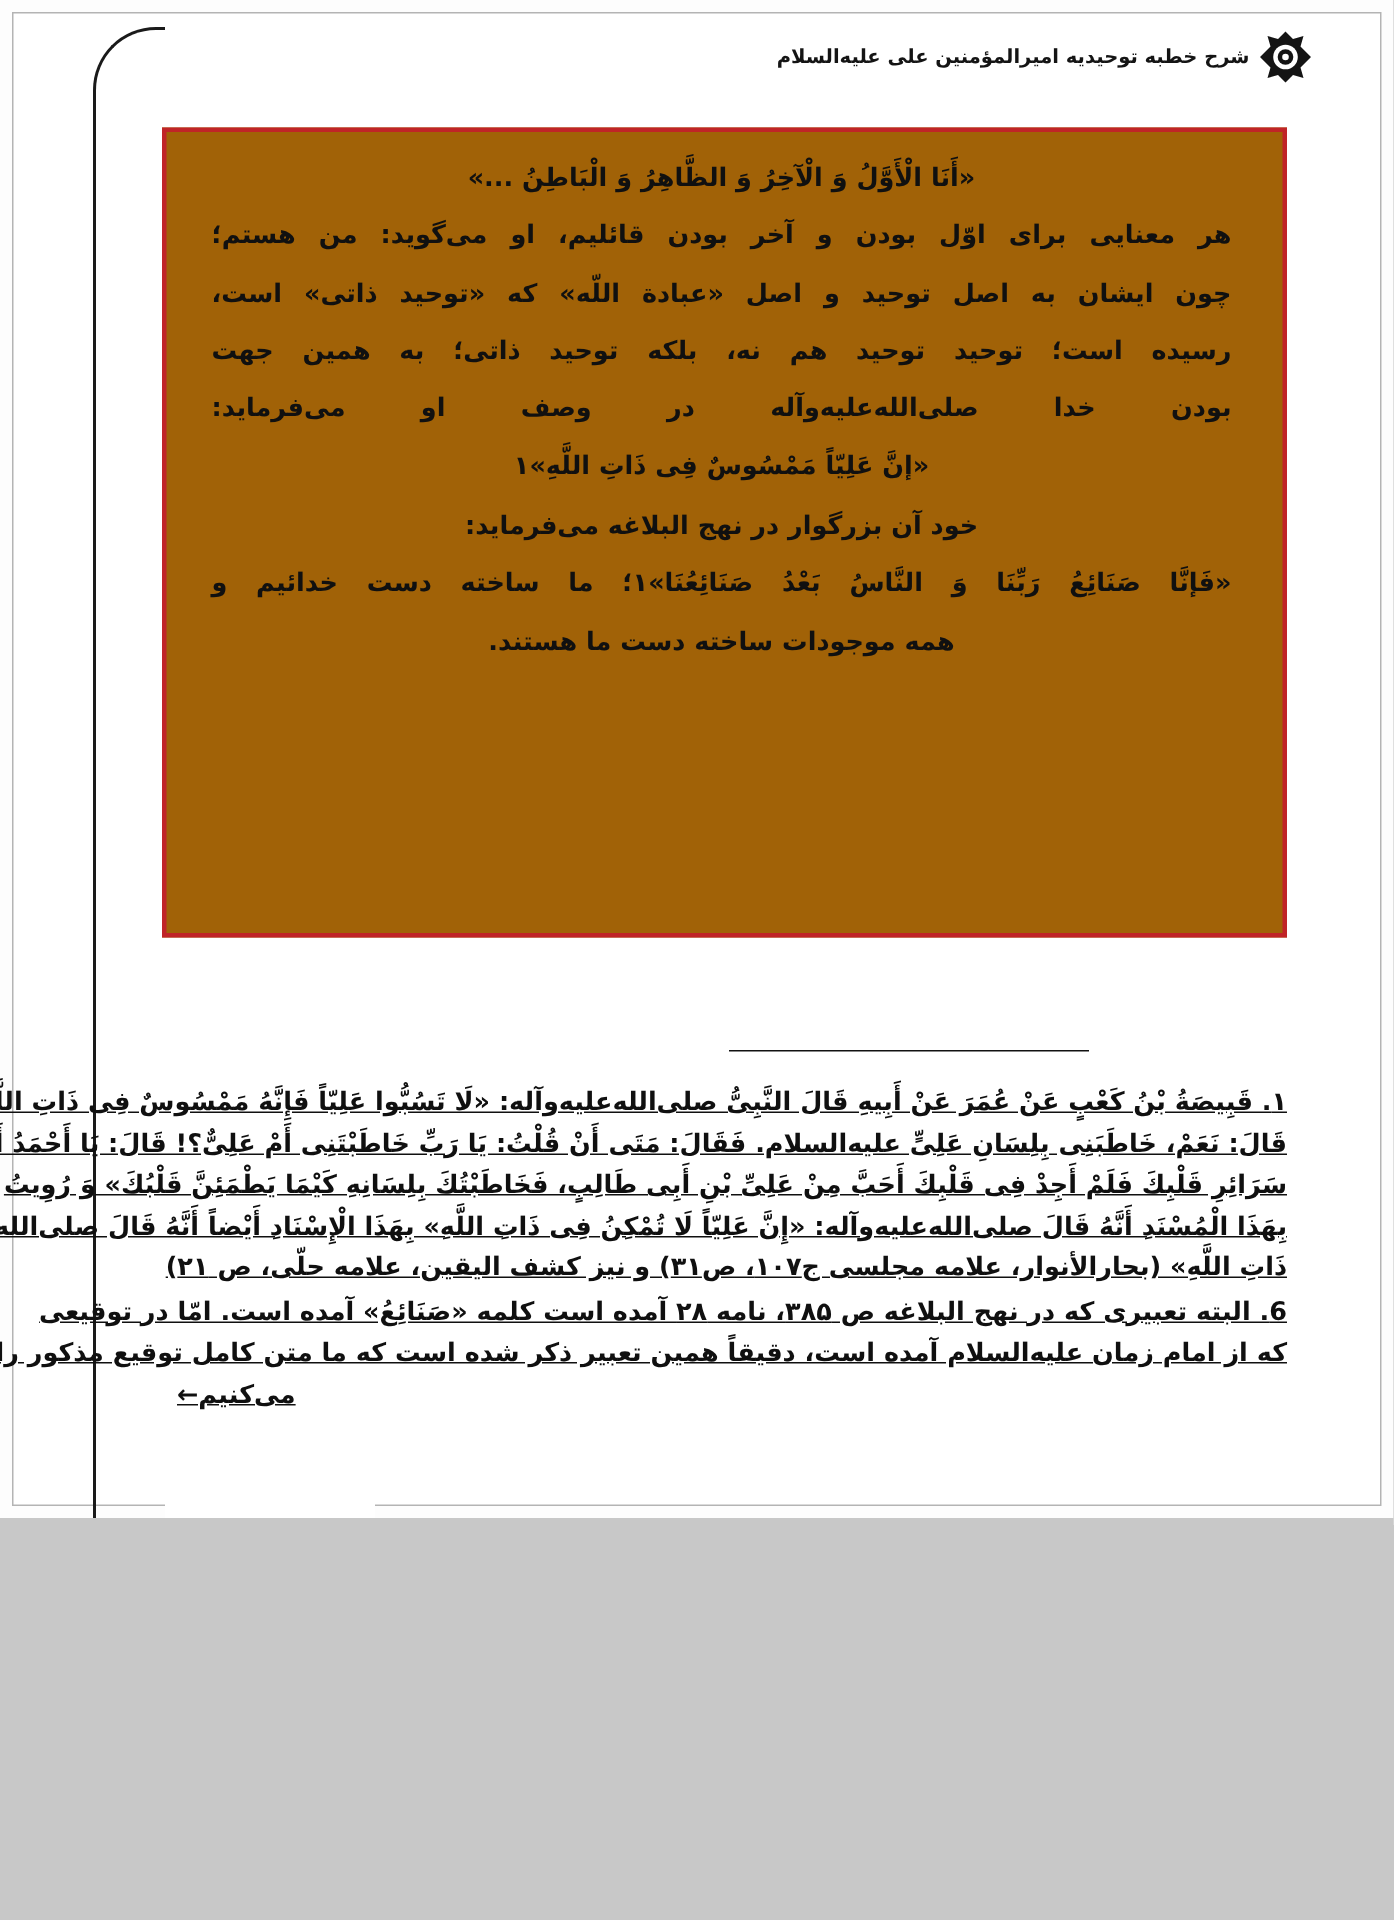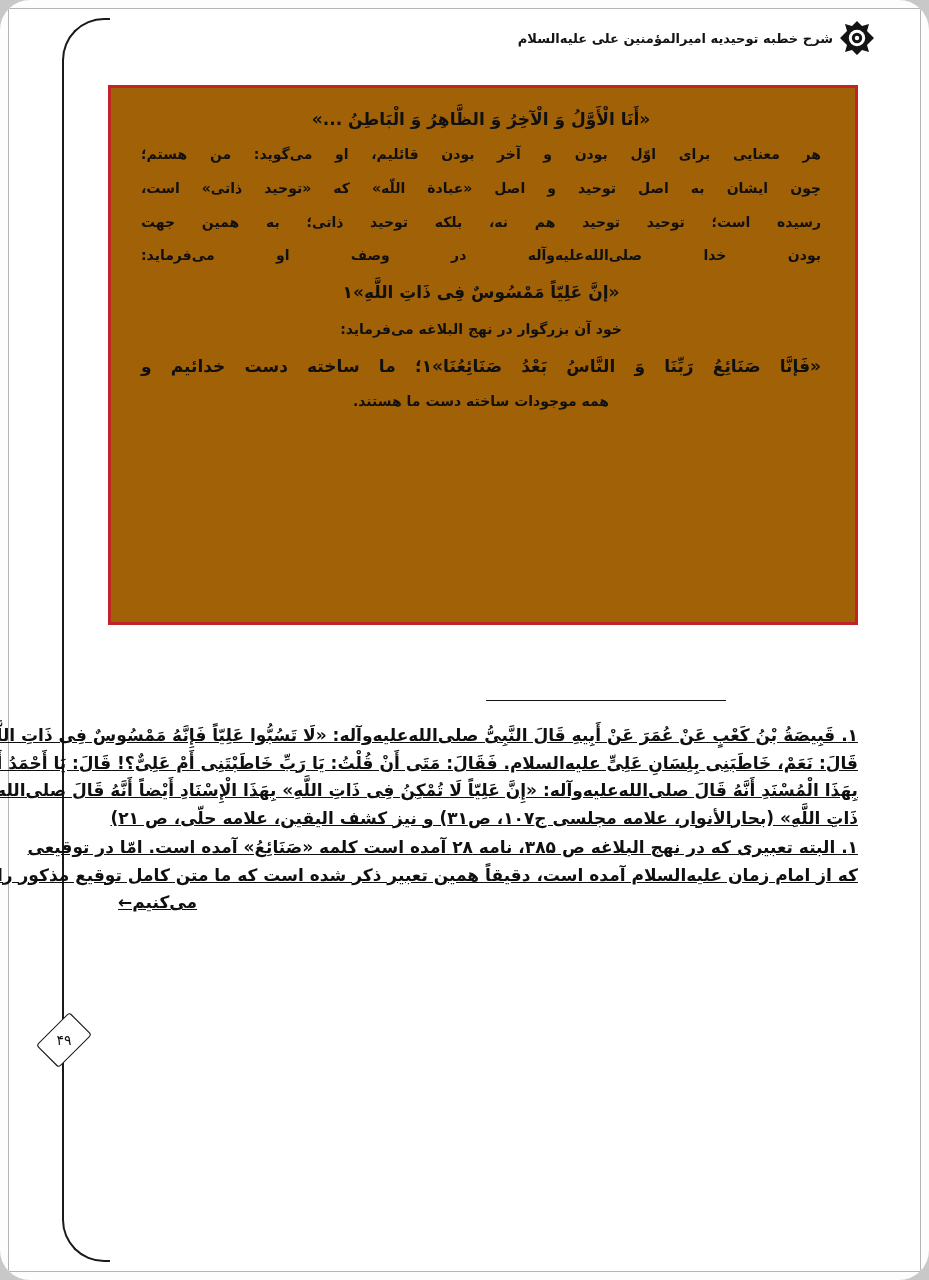--- a/index.html
+++ b/index.html
@@ -8,25 +8,24 @@
     background: #c8c8c8;
   }
   body {
     width: 929px;
     height: 1280px;
     font-family: "DejaVu Sans", sans-serif;
   }
   .page {
     position: relative;
     width: 929px;
-    height: 1280px;
+    height: 1012px;
     background: #fdfdfd;
     box-sizing: border-box;
     overflow: hidden;
-    border-radius: 30px;
   }
   
   .page-frame {
     position: absolute;
     left: 8px;
     top: 8px;
     right: 8px;
     bottom: 8px;
     border: 1px solid #b4b4b4;
     background: #ffffff;
@@ -129,21 +128,21 @@
     border: 3px solid #c02427;
     box-sizing: border-box;
     background: #a16207;
     padding: 18px 34px 10px 30px;
   }
   .body-line {
     direction: rtl;
     text-align: justify;
     text-align-last: justify;
     font-family: "DejaVu Sans", sans-serif;
-    font-size: 14px;
+    font-size: 17px;
     line-height: 1.55;
     color: #101010;
     font-weight: bold;
     margin: 0 0 12px 0;
     white-space: nowrap;
   }
   .body-line.center {
     text-align: center;
     text-align-last: center;
   }
@@ -228,22 +227,23 @@
     <p class="body-line arabic">«فَإنَّا صَنَائِعُ رَبِّنَا وَ النَّاسُ بَعْدُ صَنَائِعُنَا»۱؛ ما ساخته دست خدائیم و</p>
     <p class="body-line center">همه موجودات ساخته دست ما هستند.</p>
   </div>
 
   <div class="footnote-rule"></div>
 
   <div class="footnotes">
     <div class="fn-block">
       <p class="fn-line">۱. قَبِيصَةُ بْنُ كَعْبٍ عَنْ عُمَرَ عَنْ أَبِيهِ قَالَ النَّبِیُّ صلی‌الله‌علیه‌وآله: «لَا تَسُبُّوا عَلِيّاً فَإِنَّهُ مَمْسُوسٌ فِی ذَاتِ اللَّه» (بحـارالأنــوار،</p>
       <p class="fn-line">قَالَ: نَعَمْ، خَاطَبَنِی بِلِسَانِ عَلِیٍّ علیه‌السلام. فَقَالَ: مَتَى أَنْ قُلْتُ: يَا رَبِّ خَاطَبْتَنِی أَمْ عَلِیٌّ؟! قَالَ: يَا أَحْمَدُ أَنَا شَیْءٌ لَيْسَ</p>
+      <p class="fn-line">سَرَائِرِ قَلْبِكَ فَلَمْ أَجِدْ فِی قَلْبِكَ أَحَبَّ مِنْ عَلِیِّ بْنِ أَبِی طَالِبٍ، فَخَاطَبْتُكَ بِلِسَانِهِ كَيْمَا يَطْمَئِنَّ قَلْبُكَ» وَ رُوِيتُ</p>
       <p class="fn-line">بِهَذَا الْمُسْنَدِ أَنَّهُ قَالَ صلی‌الله‌علیه‌وآله: «إِنَّ عَلِيّاً لَا تُمْكِنُ فِی ذَاتِ اللَّهِ» بِهَذَا الْإِسْنَادِ أَيْضاً أَنَّهُ قَالَ صلی‌الله‌علیه‌وآله: «إِنَّ عَلِيّاً مَمْسُوسٌ فِی</p>
       <p class="fn-line">ذَاتِ اللَّهِ» (بحارالأنوار، علامه مجلسی ج۱۰۷، ص۳۱) و نیز کشف اليقين، علامه حلّی، ص ۲۱)</p>
     </div>
     <div class="fn-block">
-      <p class="fn-line">۱. البته تعبیری که در نهج البلاغه ص ۳۸۵، نامه ۲۸ آمده است کلمه «صَنَائِعُ» آمده است. امّا در توقیعی</p>
+      <p class="fn-line">6. البته تعبیری که در نهج البلاغه ص ۳۸۵، نامه ۲۸ آمده است کلمه «صَنَائِعُ» آمده است. امّا در توقیعی</p>
       <p class="fn-line">که از امام زمان علیه‌السلام آمده است، دقیقاً همین تعبیر ذکر شده است که ما متن کامل توقیع مذکور را ذکر</p>
       <p class="fn-line last">می‌کنیم←</p>
     </div>
   </div>
 </div>
 
 </body></html>

